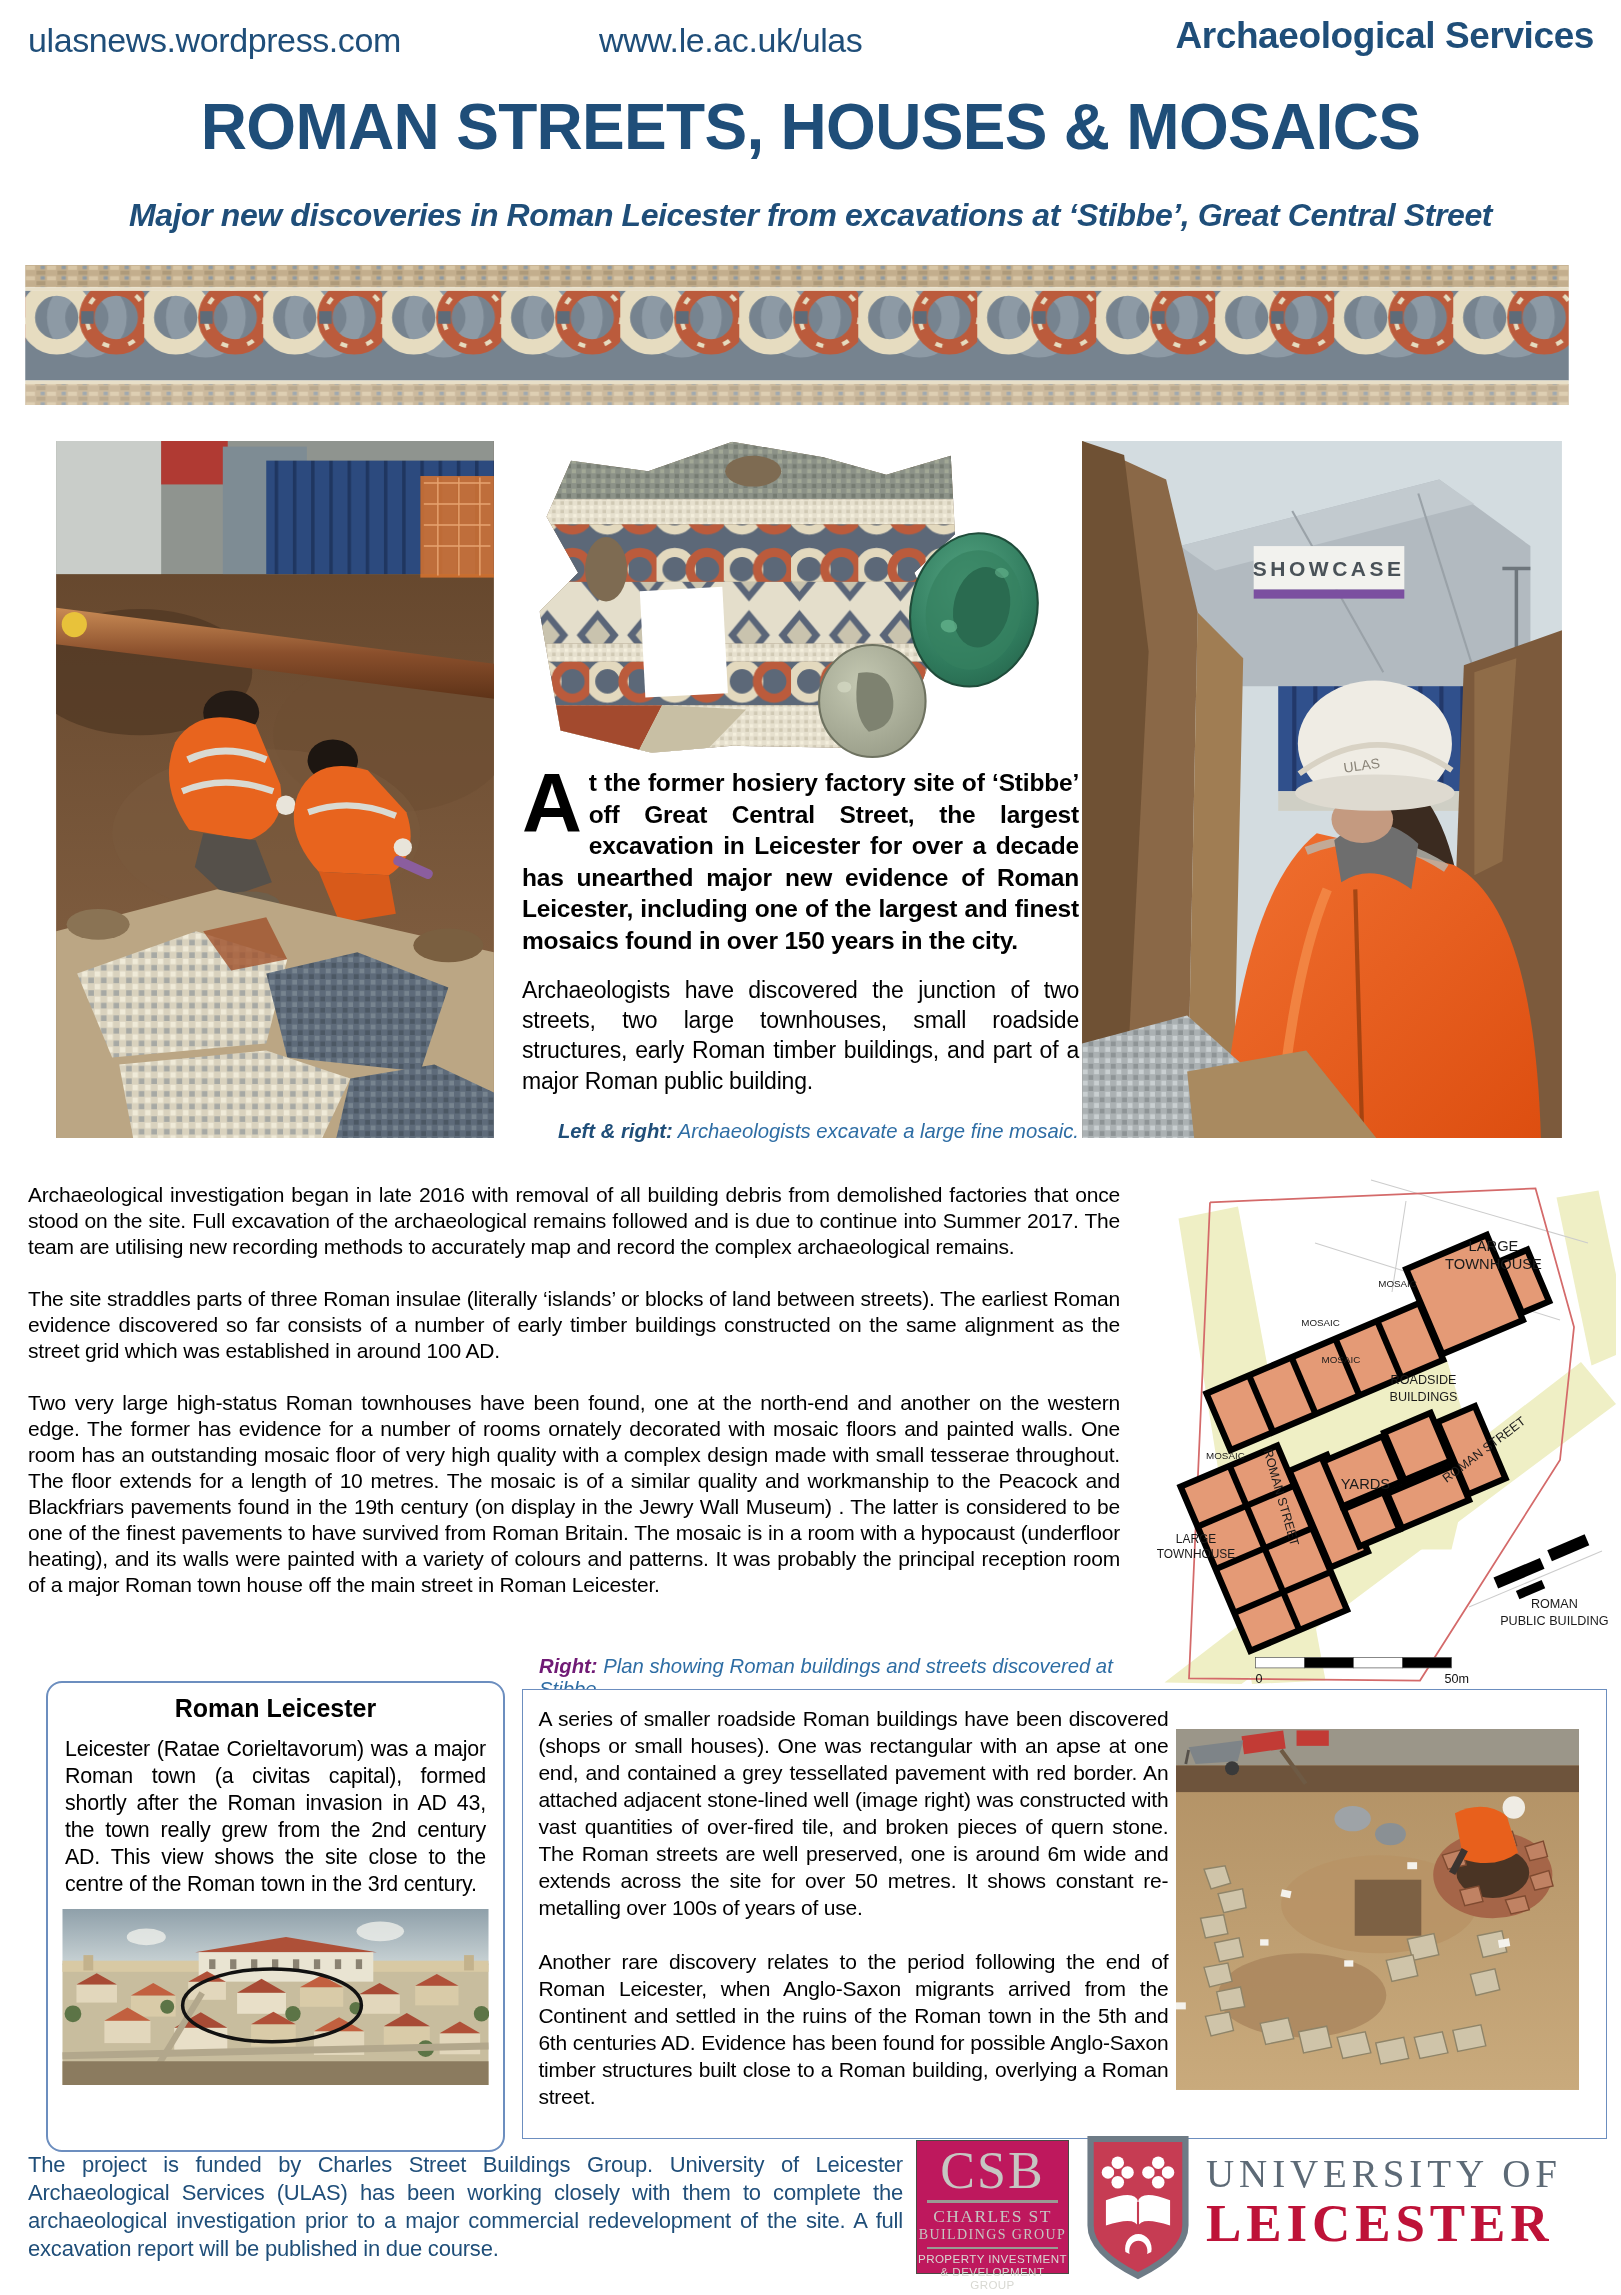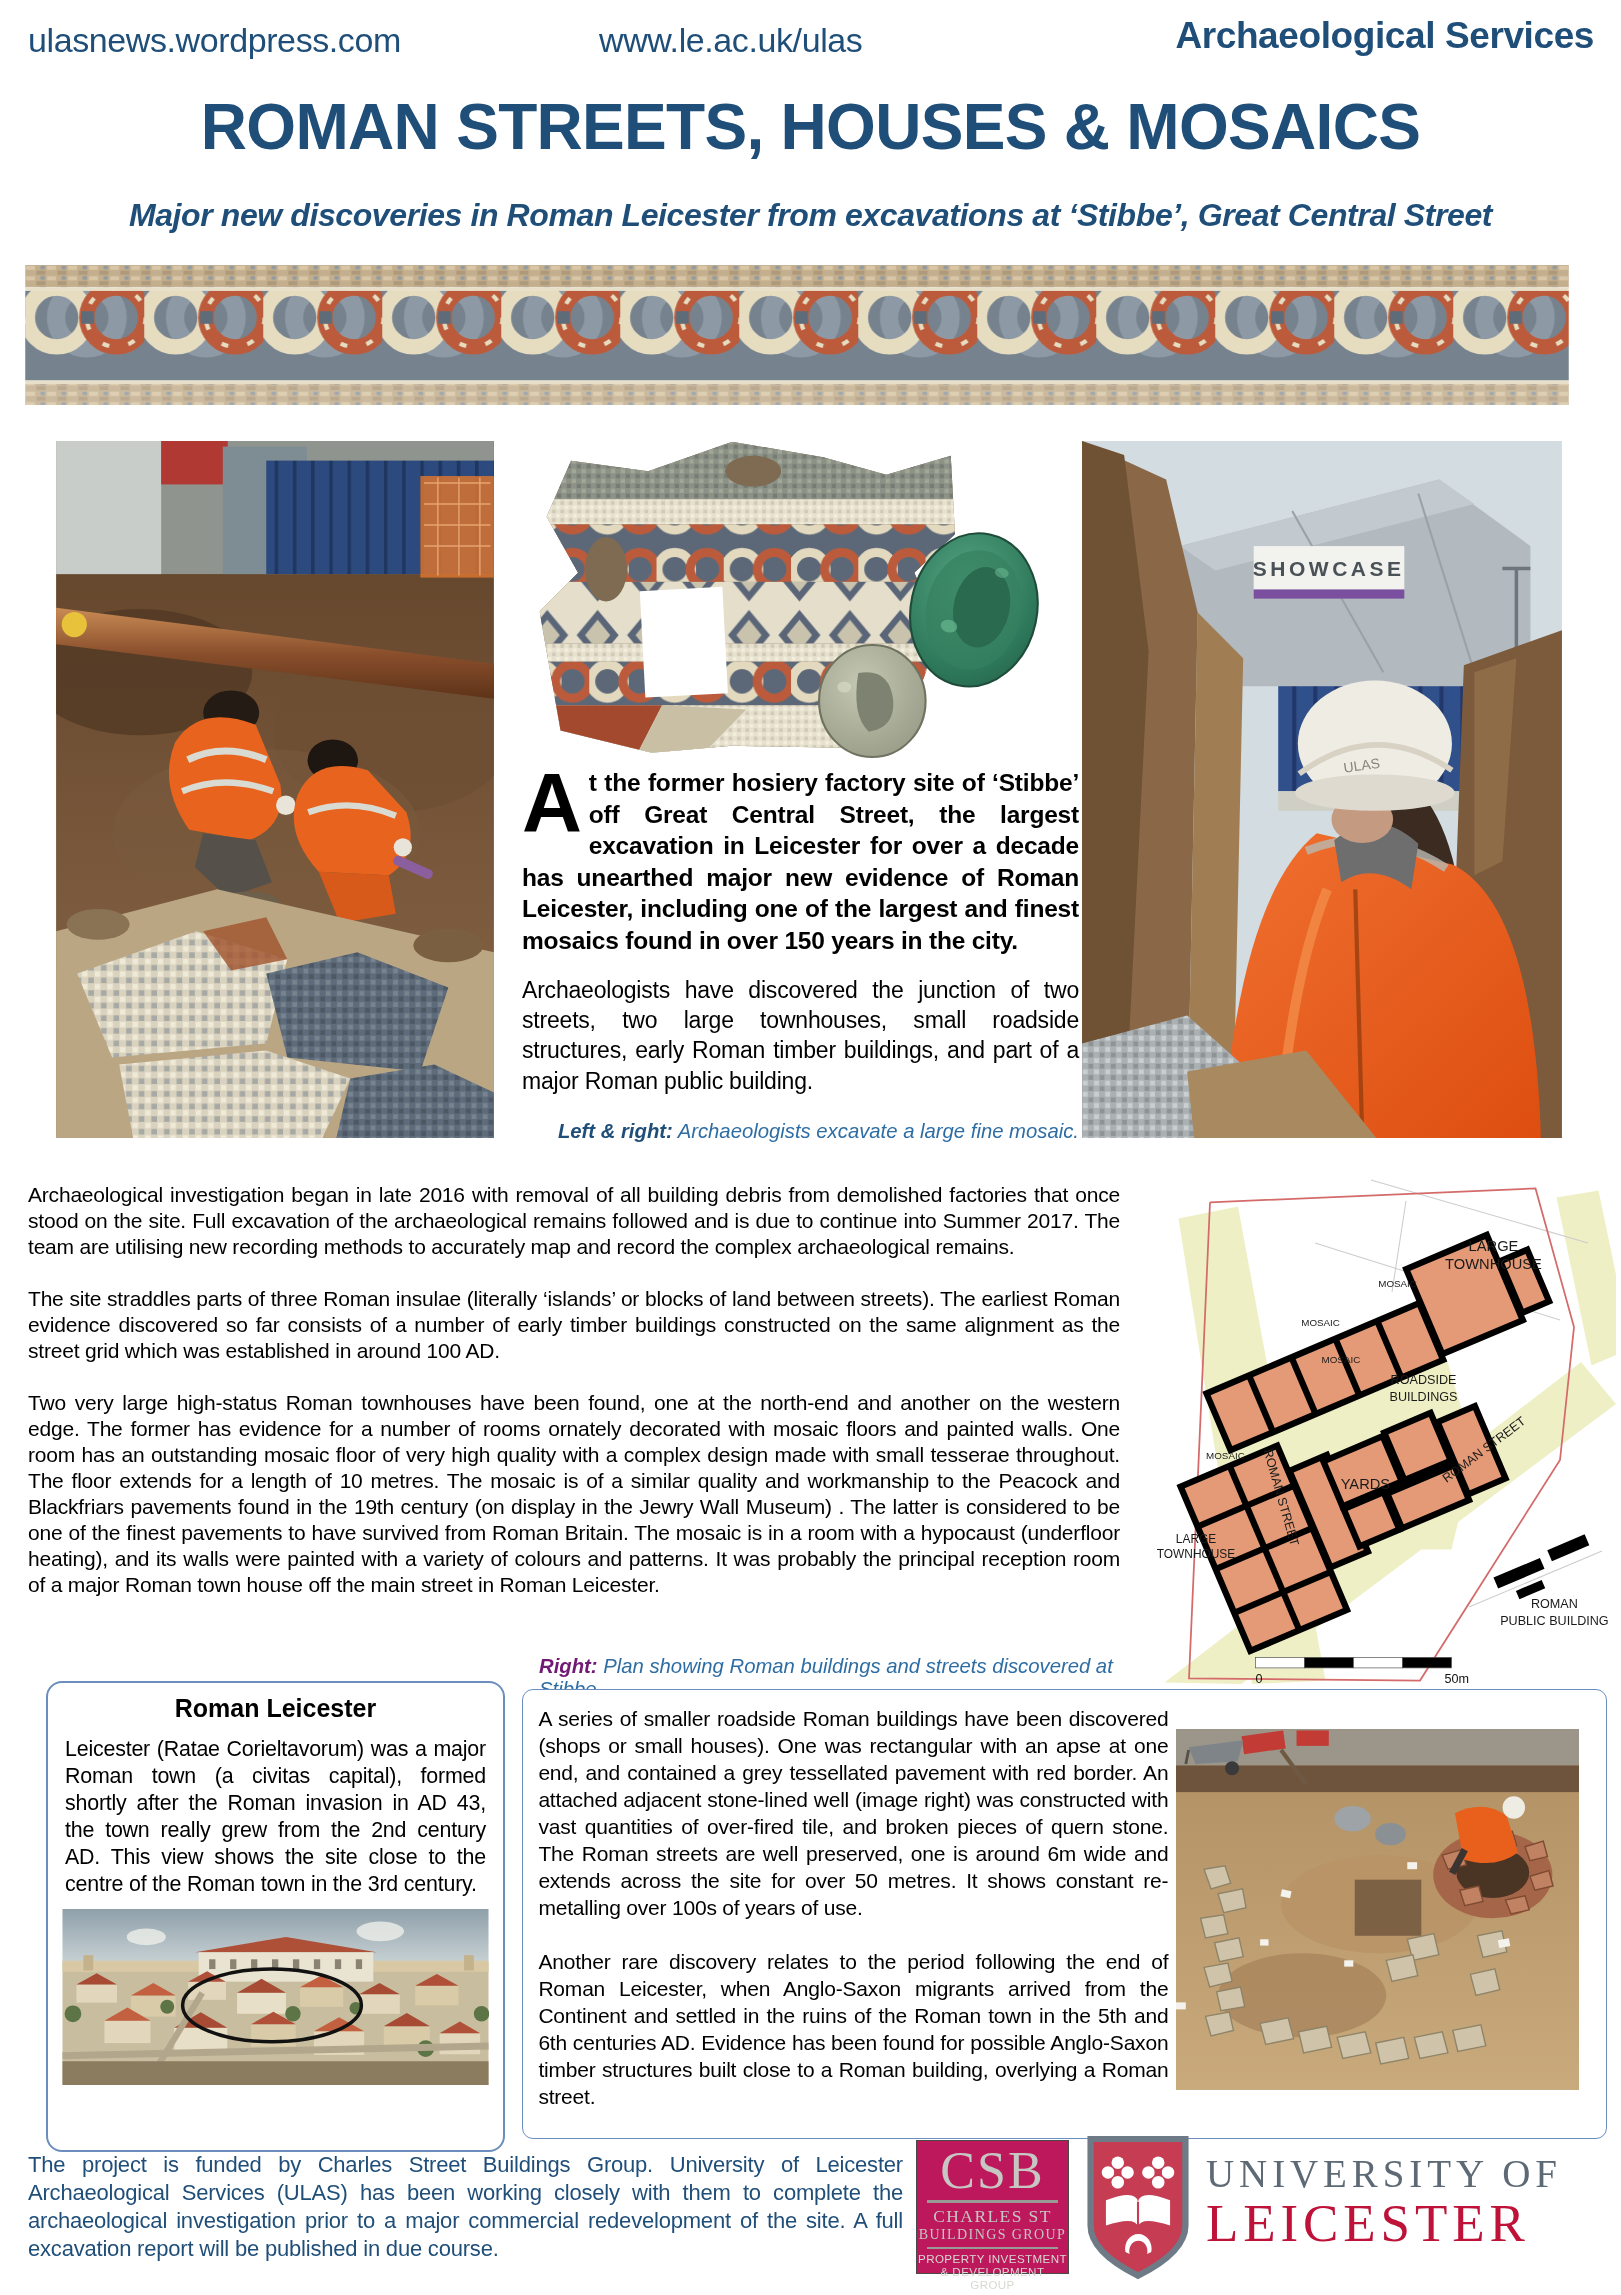--- a/index.html
+++ b/index.html
@@ -30,21 +30,21 @@
        font-family:"Liberation Serif", serif;box-sizing:border-box;padding-top:4.2px;}
   .csb-acr{font-size:52px;letter-spacing:2.1px;line-height:1.0;}
   .csb-rule{height:2.8px;background:#9A9A94;margin:2.8px 9.8px;}
   .csb-n1{font-size:17.5px;letter-spacing:1.4px;margin-top:1.4px;}
   .csb-n2{font-size:14px;letter-spacing:1.4px;}
   .csb-rule2{height:1.4px;background:#9A9A94;margin:4.2px 9.8px 1.4px 9.8px;border-bottom:1.4px solid #9A9A94;}
   .csb-t1{font-family:"Liberation Sans",sans-serif;font-size:11.6px;letter-spacing:0.4px;color:#D8D8D2;margin-top:2.8px;}
   .csb-t2{font-family:"Liberation Sans",sans-serif;font-size:11.6px;letter-spacing:0.4px;color:#D8D8D2;}
   .uni{font-family:"Liberation Serif", serif;}
   .uni-1{font-size:39px;color:#5D6A76;letter-spacing:4.9px;}
-  .uni-2{font-size:53px;color:#BE1238;letter-spacing:4.9px;font-weight:400;line-height:1.0;margin-top:1.4px;}
+  .uni-2{font-size:53px;color:#BE1238;letter-spacing:4.9px;font-weight:700;line-height:1.0;margin-top:1.4px;}
 </style>
 </head>
 <body>
 
 <div class="abs blue hdr-url" style="left:28px;top:21px;">ulasnews.wordpress.com</div>
 <div class="abs blue hdr-url" style="left:599px;top:21px;">www.le.ac.uk/ulas</div>
 <div class="abs blue hdr-brand" style="right:27px;top:15.4px;">Archaeological Services</div>
 
 <div class="abs blue title" style="left:0;top:90px;">ROMAN STREETS, HOUSES &amp; MOSAICS</div>
 <div class="abs blue subtitle" style="left:0;top:197px;">Major new discoveries in Roman Leicester from excavations at ‘Stibbe’, Great Central Street</div>
@@ -473,21 +473,21 @@
     </g>
 
     <path d="M0,210 L610,196" stroke="#B2A78C" stroke-width="10" fill="none"></path>
     <path d="M120,252 L200,120" stroke="#B2A78C" stroke-width="9" fill="none"></path>
     <rect y="218" width="610" height="34" fill="#8B7B5F"></rect>
 
     <ellipse cx="300" cy="138" rx="128" ry="52" fill="none" stroke="#111" stroke-width="5"></ellipse>
   </svg>
 </div>
 
-<div class="abs box" style="left:522px;top:1689px;width:1085px;height:450px;border-width:1.8px;border-radius:11px;">
+<div class="abs box" style="left:522px;top:1689px;width:1085px;height:450px;border-width:1.8px;">
   <div class="abs" style="left:15.4px;top:15.4px;width:630px;">
     <p class="rboxp">A series of smaller roadside Roman buildings have been discovered (shops or small houses). One  was rectangular with an apse at one end, and contained a grey tessellated pavement with red border. An attached adjacent stone-lined well (image right) was constructed with vast quantities of over-fired tile, and broken pieces of quern stone. The Roman streets are well preserved, one is around 6m wide and extends across the site for over 50 metres. It shows constant re-metalling over 100s of years of use.</p>
     <p class="rboxp">Another rare discovery relates to the period following the end of Roman Leicester, when Anglo-Saxon migrants arrived from the Continent and settled in the ruins of the Roman town in the 5th and 6th centuries AD.  Evidence has been found for possible Anglo-Saxon timber structures built close to a Roman building, overlying a Roman street.</p>
   </div>
   <svg class="abs" style="left:653px;top:39px;" width="403" height="361" viewBox="0 0 575 515">
     <defs>
       <linearGradient id="wp-sand" x1="0" y1="0" x2="0" y2="1">
         <stop offset="0" stop-color="#B08F63"></stop>
           <stop offset="1" stop-color="#C9AA7C"></stop>
       </linearGradient>

